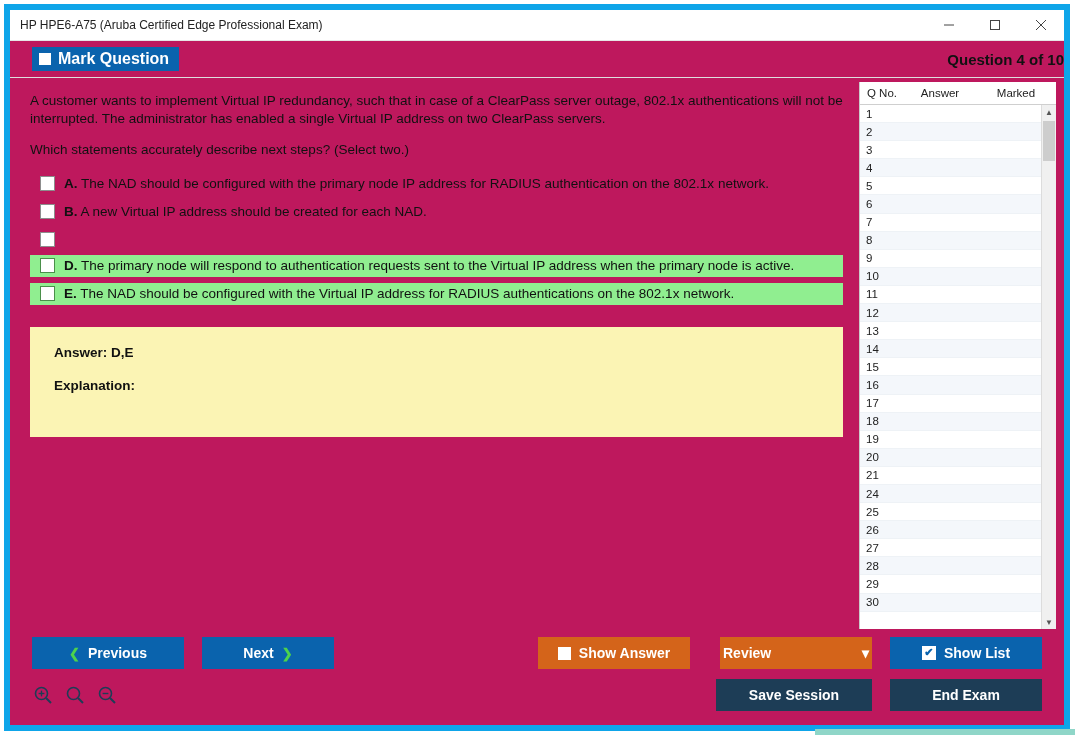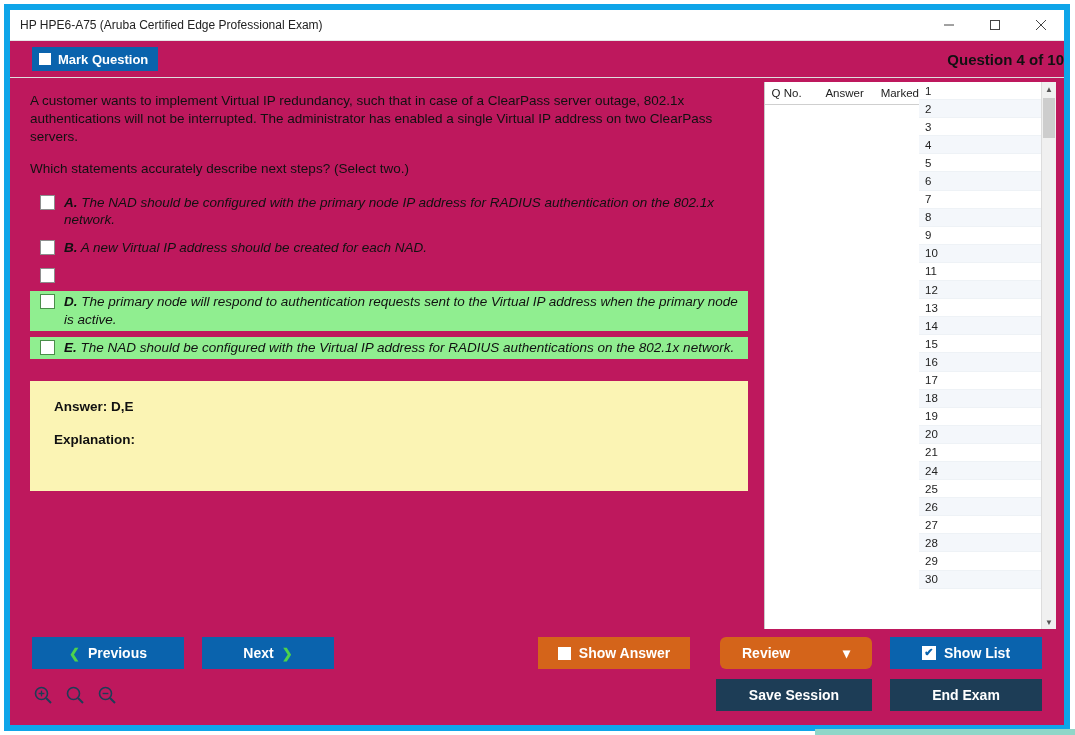--- a/index.html
+++ b/index.html
@@ -62,21 +62,21 @@
     flex: 0 0 36px;
     position: relative;
     border-bottom: 1px solid #dedede;
     display: flex;
     align-items: center;
   }
   .mark-btn {
     margin-left: 22px;
     background: #0a63ad;
     color: #ffffff;
-    font-size: 13px;
+    font-size: 16px;
     font-weight: bold;
     border: none;
     height: 24px;
     padding: 0 10px 0 7px;
     display: flex;
     align-items: center;
     gap: 7px;
     cursor: pointer;
   }
   .mark-btn .chk {
@@ -121,21 +121,20 @@
   .options { margin: 0; padding: 0; }
   .opt {
     display: flex;
     align-items: flex-start;
     gap: 9px;
     padding: 2px 4px 2px 10px;
     margin-bottom: 6px;
     font-size: 13.5px;
     color: #111;
     line-height: 1.32;
-    font-style: italic;
   }
   .opt.correct { background: #90ee90; }
   .opt .box {
     flex: 0 0 auto;
     width: 15px;
     height: 15px;
     border: 1px solid #8d8d8d;
     background: #ffffff;
     margin-top: 1px;
     box-sizing: border-box;
@@ -154,21 +153,21 @@
     font-weight: bold;
     color: #111;
     margin-bottom: 18px;
   }
   .answerbox div:last-child { margin-bottom: 0; }
   
   .listpane {
     flex: 0 0 196px;
     border-left: 1px solid #c9c9c9;
     display: flex;
-    flex-direction: row;
+    flex-direction: column;
     background: #ffffff;
     margin-top: 4px;
     margin-right: 8px;
   }
   .listhead {
     display: flex;
     font-size: 11.5px;
     color: #222;
     border-bottom: 1px solid #cfcfcf;
     height: 22px;
@@ -252,21 +251,21 @@
     justify-content: center;
     gap: 8px;
     box-sizing: border-box;
   }
   .btn-blue { background: #0a63ad; }
   .btn-orange { background: #d4641a; margin-left: 12px; }
   .btn-dark { background: #1d3d56; }
   .btn-prev { width: 152px; margin-right: 18px; }
   .btn-next { width: 132px; }
   .btn-show-answer { width: 152px; }
-  .btn-review { width: 152px; justify-content: space-between; padding: 0 22px; border-radius: 6px; }
+  .btn-review { width: 152px; justify-content: space-between; padding: 0 3px; }
   .btn-show-list { width: 152px; }
   .btn-save { width: 156px; }
   .btn-end { width: 152px; }
   .spacer { flex: 1 1 auto; }
   .chk-white {
     width: 13px;
     height: 13px;
     background: #ffffff;
     display: inline-block;
   }

